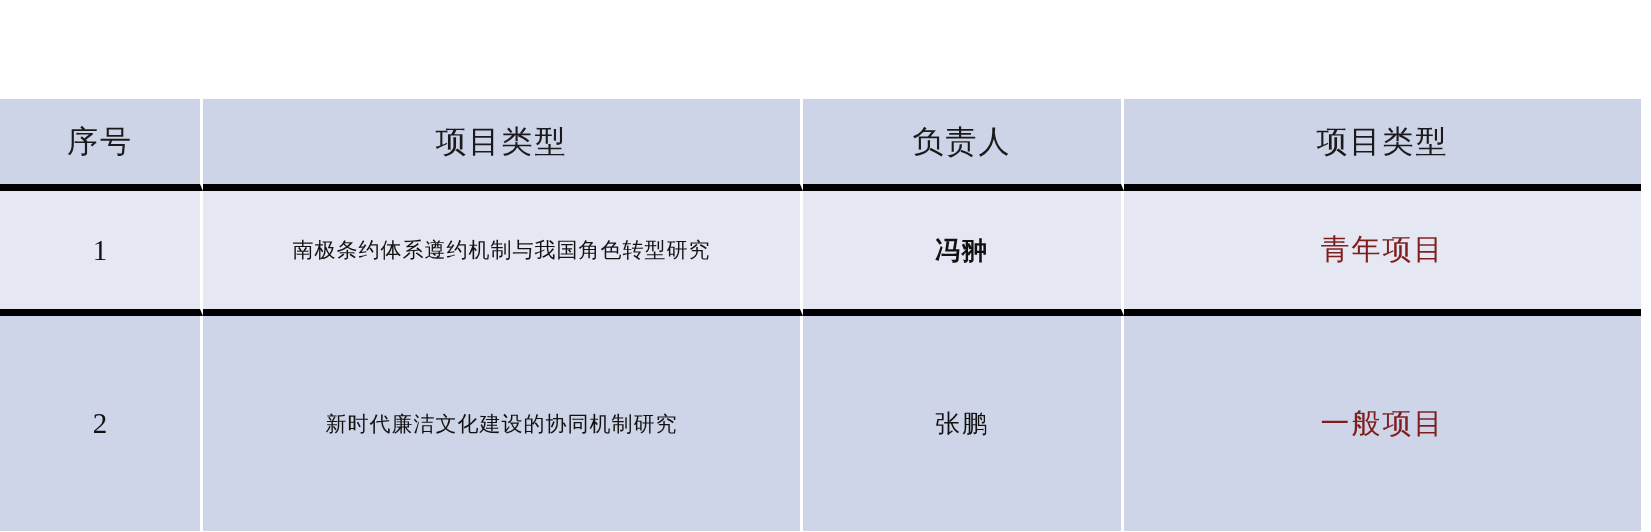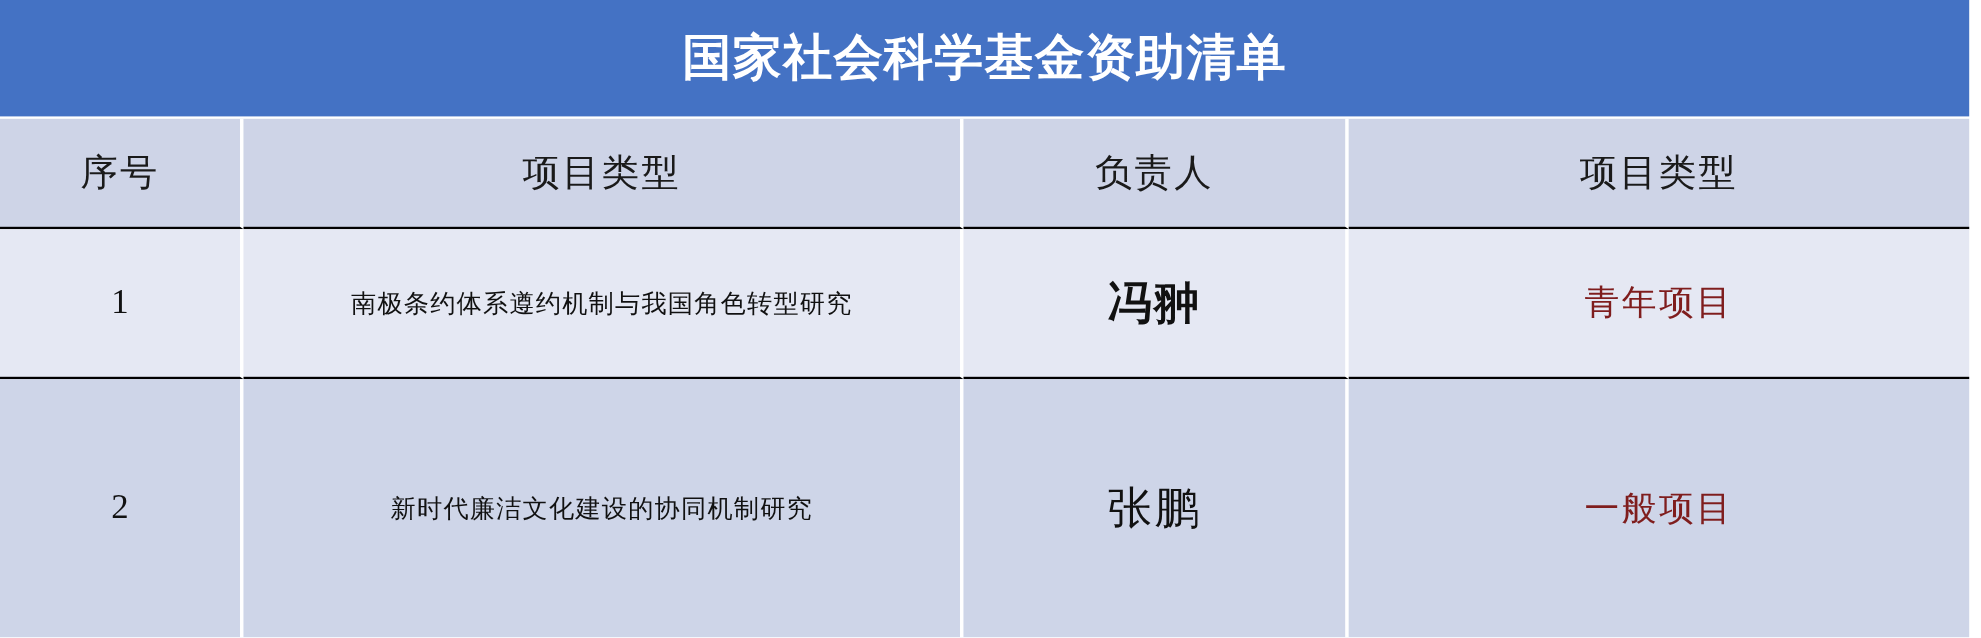--- a/index.html
+++ b/index.html
@@ -45,21 +45,21 @@
     position: absolute;
     left: 0;
     top: 99px;
     width: 1641px;
     border-collapse: separate;
     border-spacing: 0;
     table-layout: fixed;
   }
   .tbl td, .tbl th {
     border-right: 3px solid #ffffff;
-    border-bottom: 2px solid #000000;
+    border-bottom: 7px solid #000000;
     text-align: center;
     vertical-align: middle;
     font-weight: normal;
     padding: 4px 6px;
     overflow: hidden;
   }
   .tbl td:last-child, .tbl th:last-child { border-right: none; }
 
   .col-no   { width: 203px; }
   .col-name { width: 600px; }
@@ -91,39 +91,36 @@
     font-weight: bold;
     font-size: 29px;
     color: #111111;
   }
   .cell-name {
     font-size: 21px;
     color: #111111;
     letter-spacing: 1px;
   }
   .cell-lead {
-    font-size: 37px;
+    font-size: 25px;
     color: #111111;
     letter-spacing: 2px;
   }
   .cell-lead.bold { font-weight: bold; }
   .cell-type {
     font-size: 29px;
     color: #7f1d1d;
     letter-spacing: 2px;
   }
 </style>
 </head>
 <body>
 
 <div class="sheet">
 
-  <div class="title-banner">
-    <div class="title-text">国家社会科学基金资助清单</div>
-  </div>
 
   <table class="tbl">
     <colgroup>
       <col class="col-no">
       <col class="col-name">
       <col class="col-lead">
       <col class="col-type">
     </colgroup>
     <thead>
       <tr class="hdr-row">

